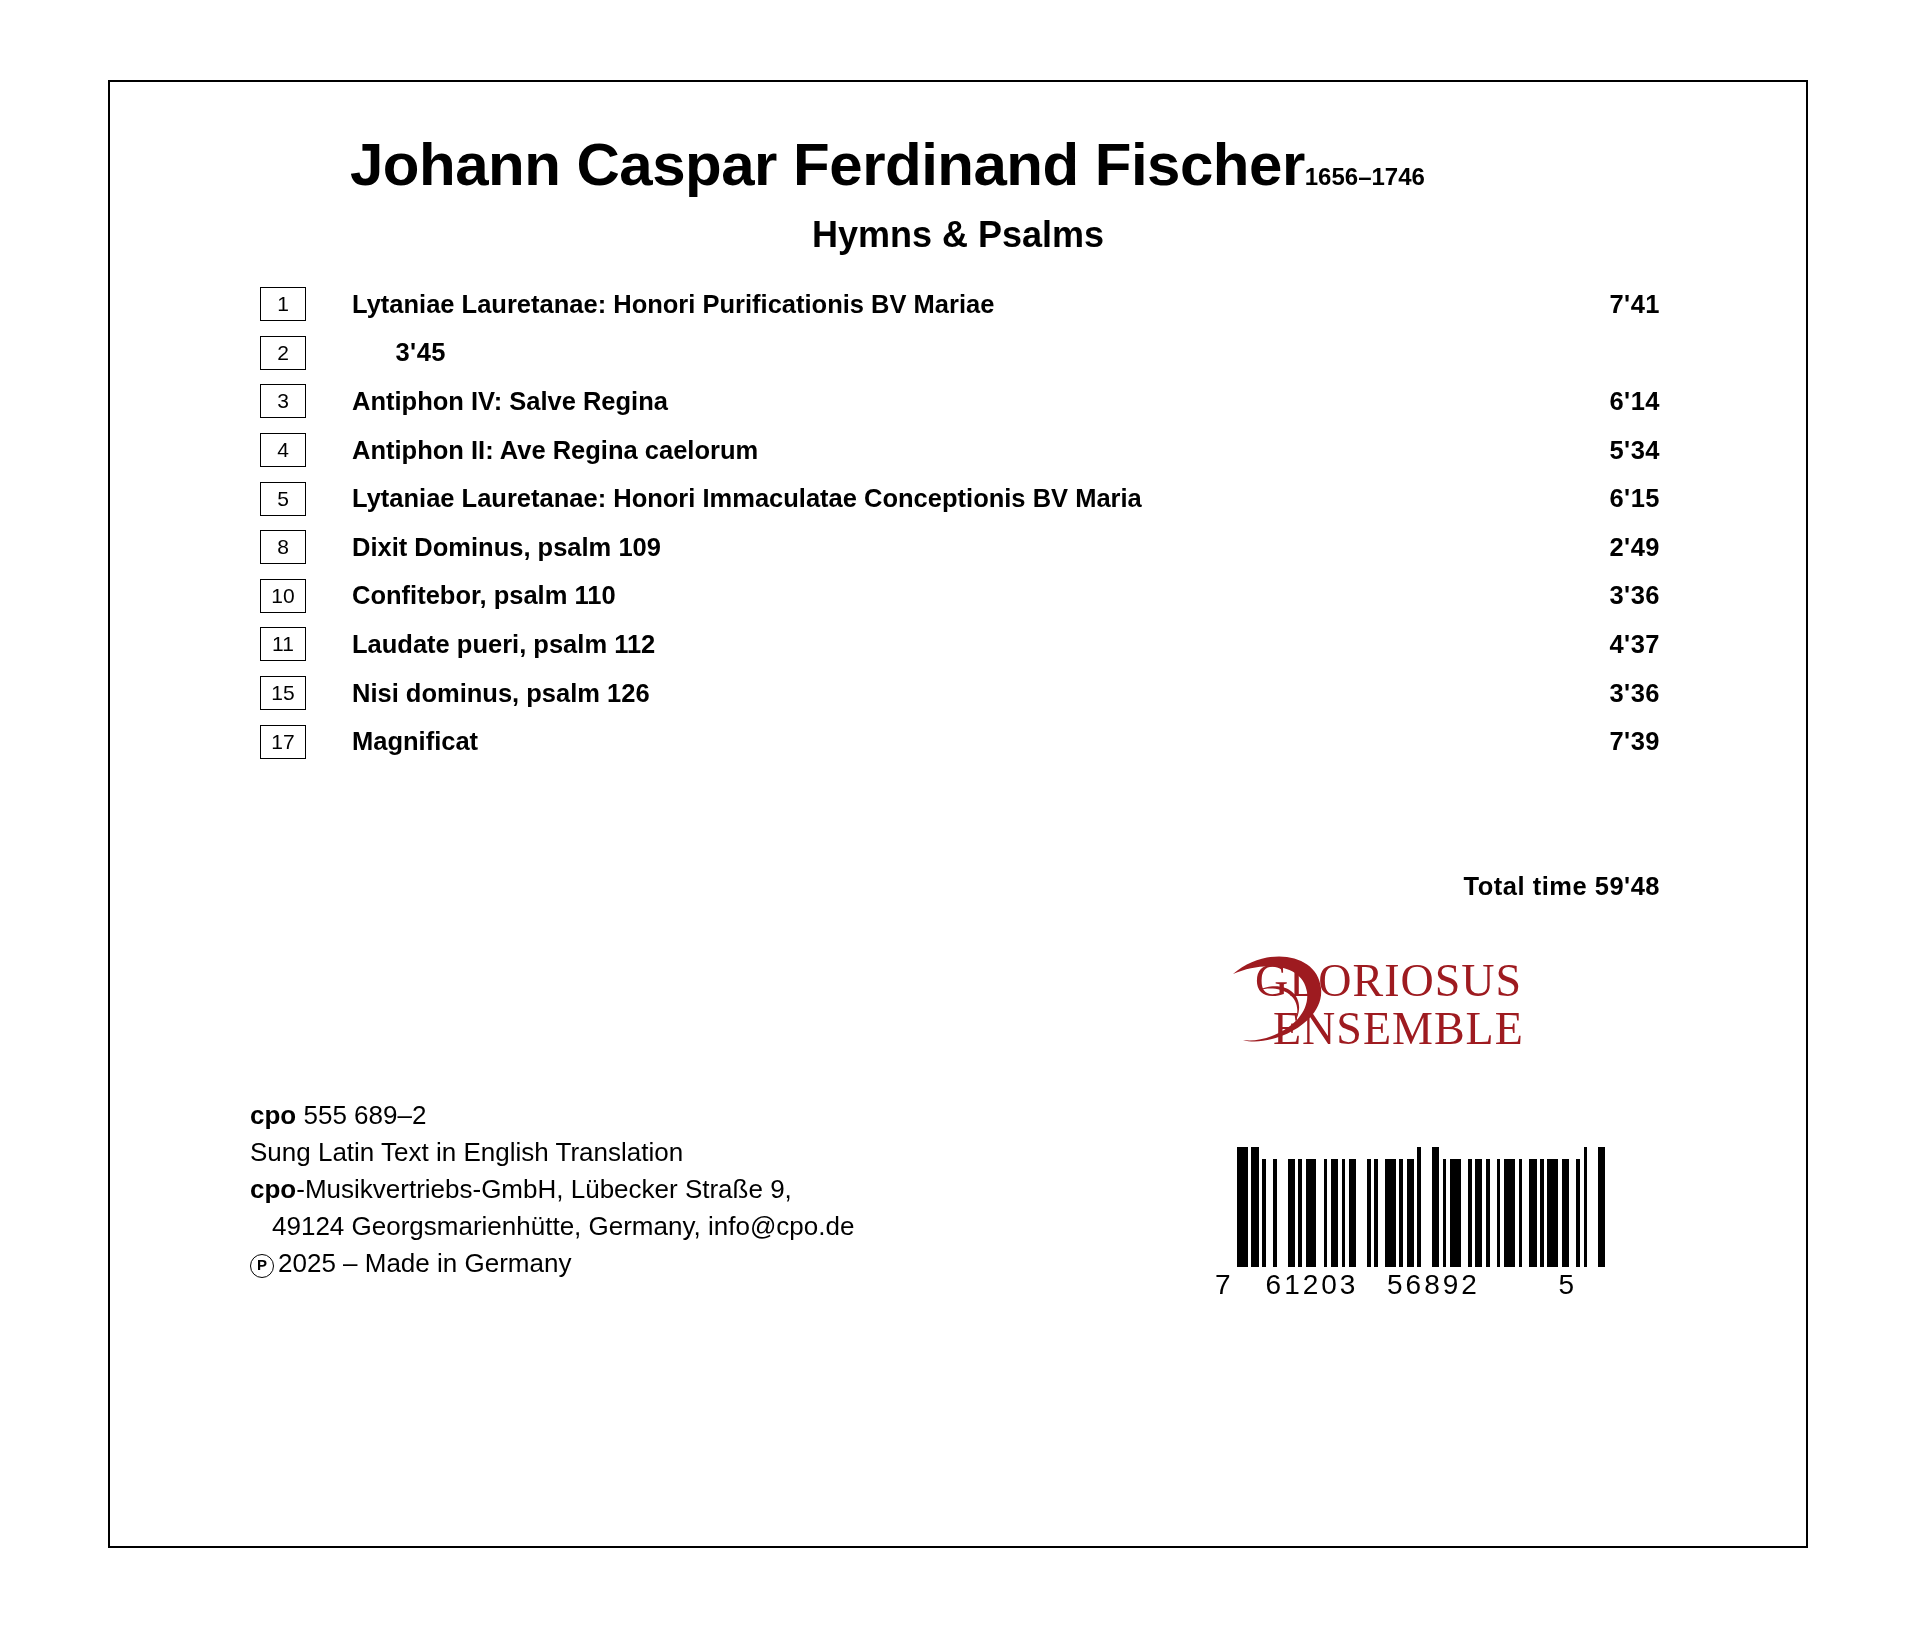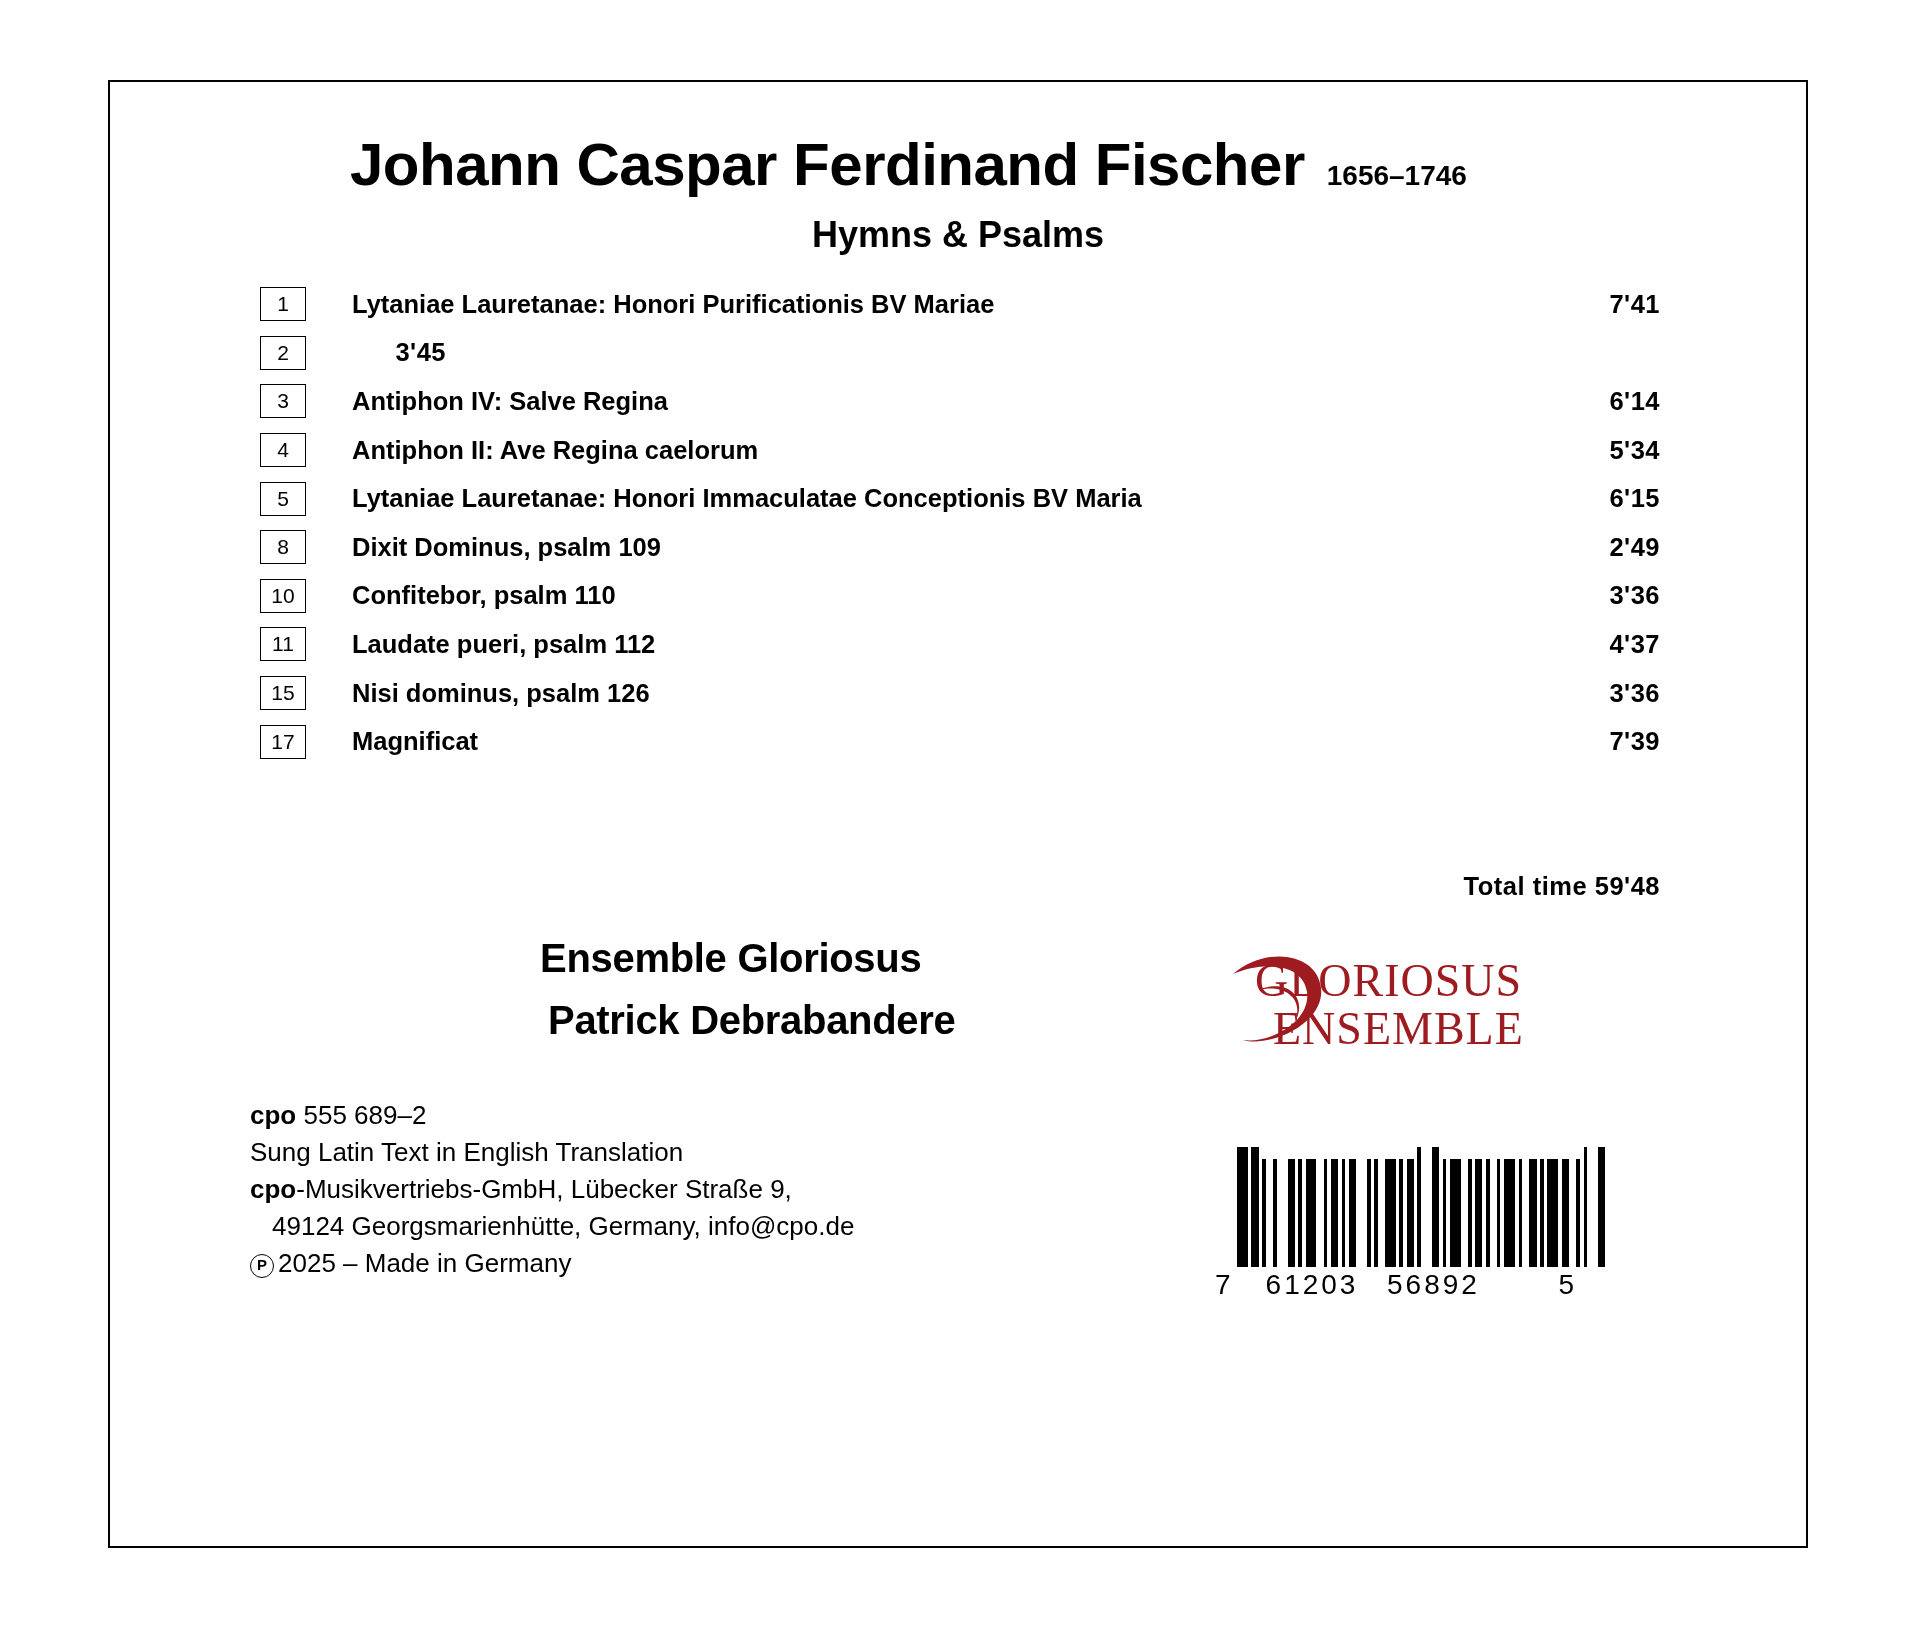--- a/index.html
+++ b/index.html
@@ -38,23 +38,22 @@
     display: flex;
     align-items: baseline;
   }
   .composer {
     font-size: 60px;
     font-weight: 700;
     letter-spacing: -0.5px;
     white-space: nowrap;
   }
   .years {
-    font-size: 28px;
+    font-size: 24px;
     font-weight: 600;
-    margin-left: 22px;
     white-space: nowrap;
   }
   .subtitle {
     position: absolute;
     left: 0;
     right: 0;
     top: 132px;
     text-align: center;
     font-size: 36px;
     font-weight: 700;
@@ -262,24 +261,20 @@
       <div class="track">
         <div class="tracknum">17</div>
         <div class="tracktitle">Magnificat</div>
         <div class="trackdur">7'39</div>
       </div>
 
     </div>
 
     <div class="totaltime">Total time  59'48</div>
 
-    <div class="performers">
-      <div>Ensemble Gloriosus</div>
-      <div class="performer-conductor">Patrick Debrabandere</div>
-    </div>
 
     <div class="logo">
       <svg width="360" height="120" viewBox="0 0 360 120" xmlns="http://www.w3.org/2000/svg" aria-hidden="true">
         <text x="30" y="52" font-family="'Liberation Serif', serif" font-size="46" fill="#9e1b20" letter-spacing="1">GLORIOSUS</text>
         <text x="48" y="100" font-family="'Liberation Serif', serif" font-size="46" fill="#9e1b20" letter-spacing="1">ENSEMBLE</text>
         <path d="M8 30 C 40 2, 92 8, 96 44 C 100 80, 44 104, 18 96 C 44 100, 86 78, 82 48 C 78 20, 40 16, 8 30 Z" fill="#9e1b20"></path>
         <path d="M34 46 C 60 34, 84 52, 70 78 C 80 52, 56 40, 34 46 Z" fill="#9e1b20"></path>
       </svg>
     </div>
 

